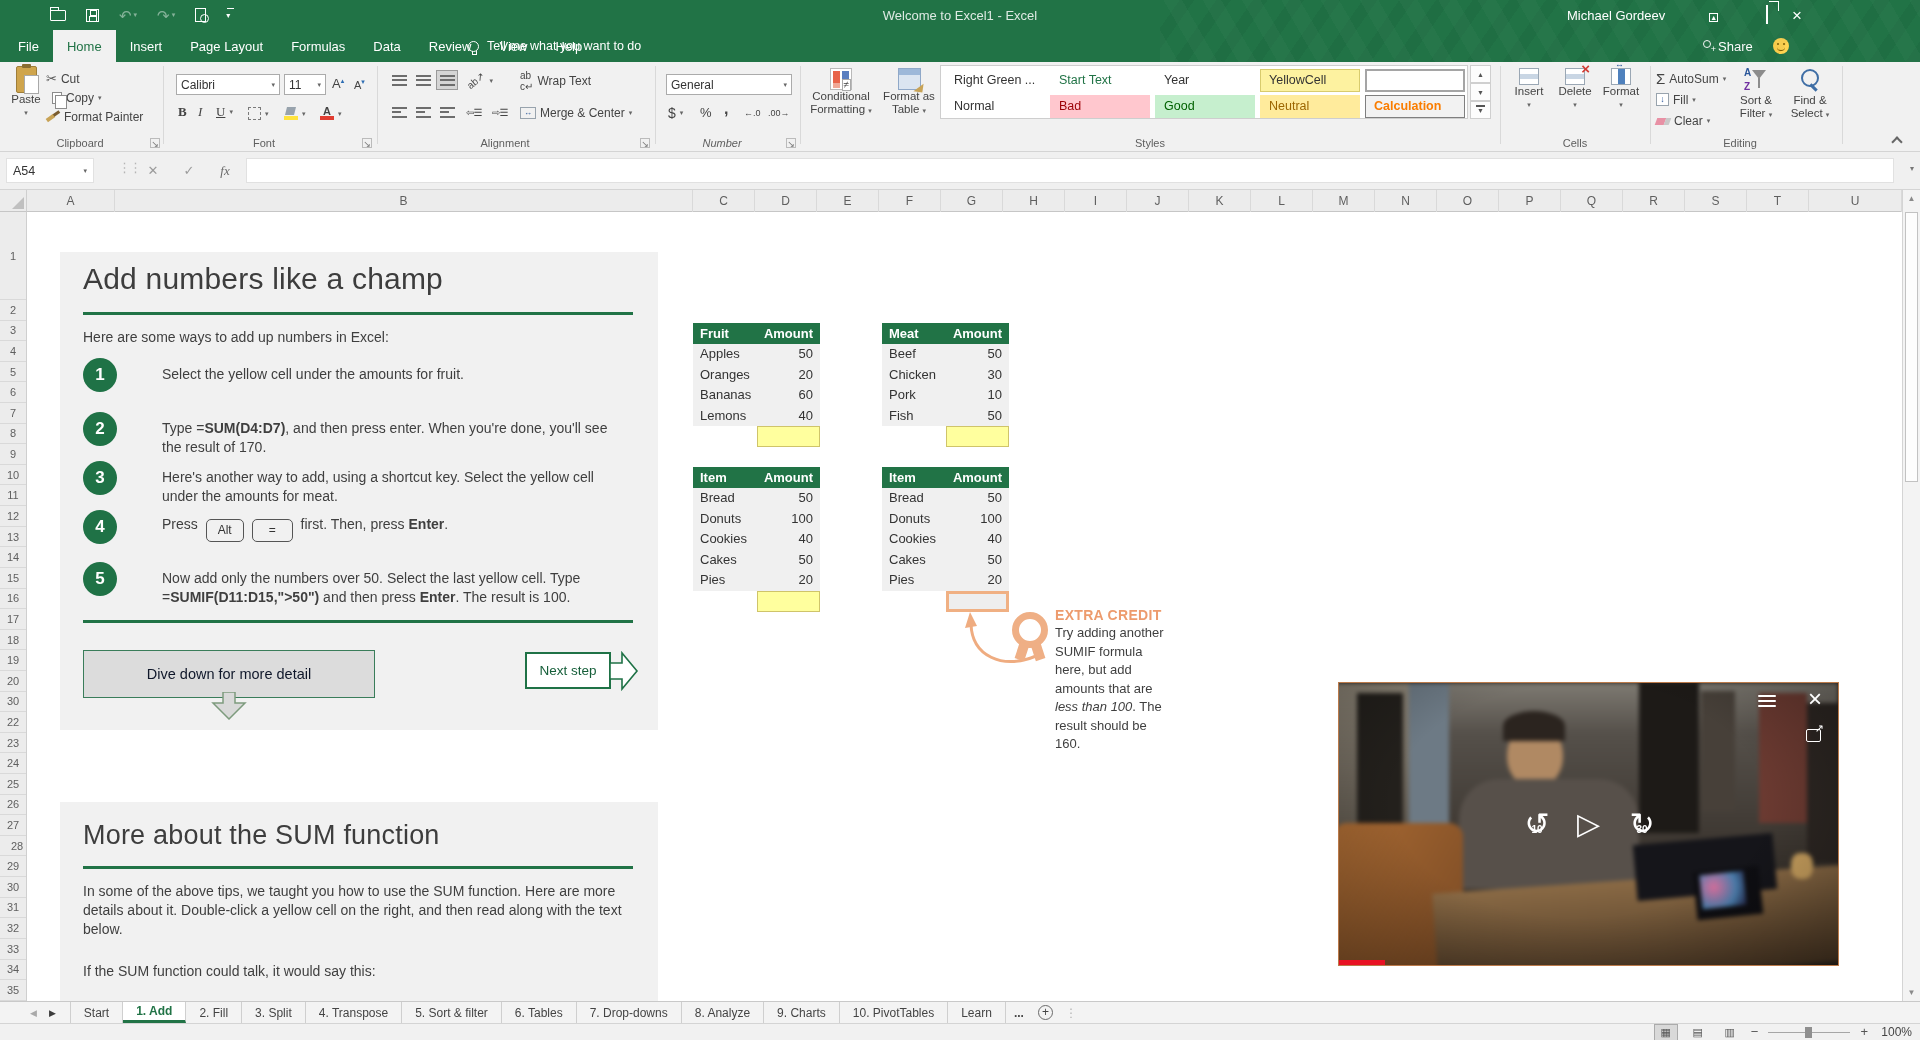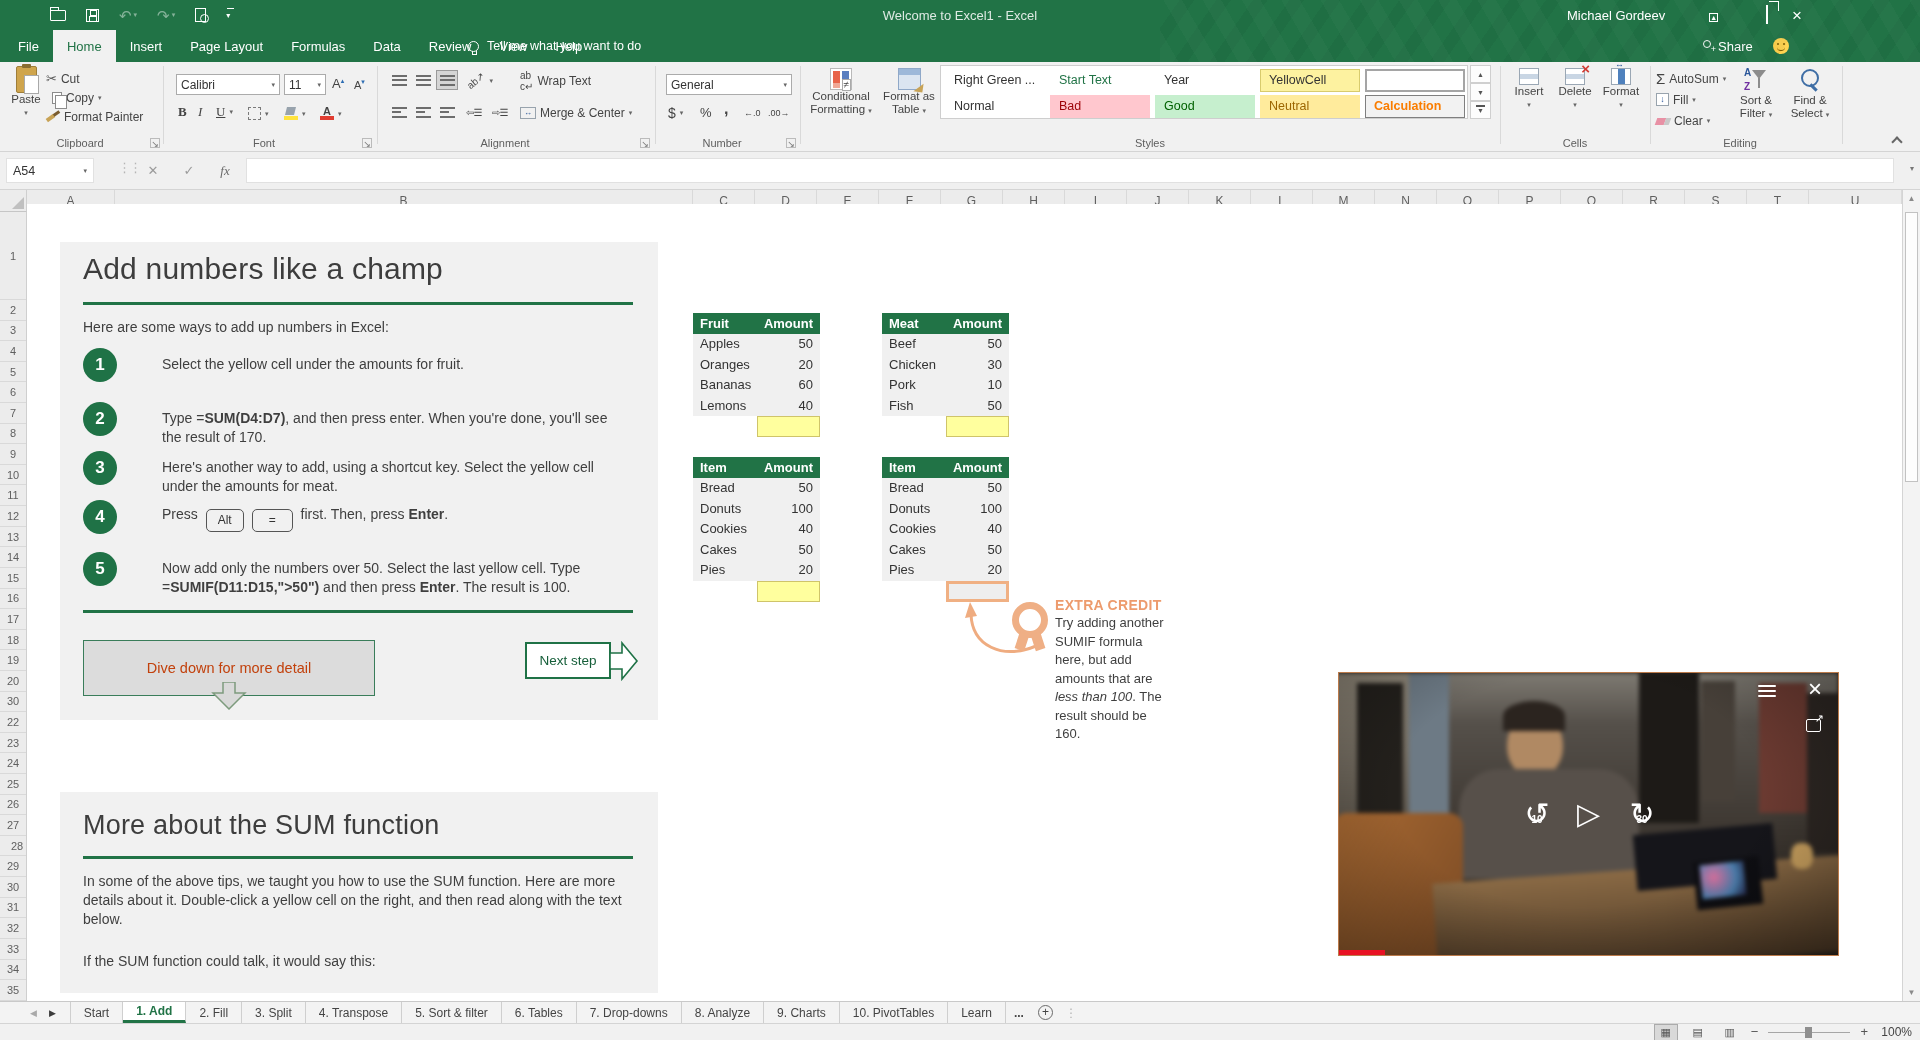--- a/index.html
+++ b/index.html
@@ -139,39 +139,39 @@
   .fb-expand{position:absolute;right:6px;top:12px;font-size:8px;color:#777;}
 
   
   .gridarea{position:absolute;left:0;top:190px;width:1920px;height:811px;background:#fff;}
   .selall{position:absolute;left:0;top:0;width:27px;height:22px;background:#ececec;border-right:1px solid #cfcfcf;border-bottom:1px solid #c6c6c6;}
   .selall::after{content:"";position:absolute;right:2px;bottom:2px;width:0;height:0;border-left:12px solid transparent;border-bottom:12px solid #c0c0c0;}
   .colhdrs{position:absolute;left:27px;top:0;height:22px;width:1875px;display:flex;background:#ececec;border-bottom:1px solid #c6c6c6;}
   .colhdr{height:22px;display:flex;align-items:center;justify-content:center;font-size:12px;color:#5f5f5f;border-right:1px solid #d9d9d9;}
   .rowhdrs{position:absolute;left:0;top:22px;width:27px;height:789px;background:#ececec;border-right:1px solid #cfcfcf;overflow:hidden;}
   .rowhdr{display:flex;align-items:center;justify-content:center;font-size:11px;color:#5f5f5f;border-bottom:1px solid #d9d9d9;}
-  .sheet{position:absolute;left:27px;top:14px;width:1875px;height:789px;background:#fff;overflow:hidden;}
+  .sheet{position:absolute;left:27px;top:24px;width:1875px;height:789px;background:#fff;overflow:hidden;}
   .vscroll{position:absolute;right:0;top:0;width:18px;height:811px;background:#f3f3f3;border-left:1px solid #d4d4d4;}
   .vs-arrow{position:absolute;left:0;width:17px;text-align:center;font-size:8px;color:#8a8a8a;}
   .vs-thumb{position:absolute;left:2px;top:22px;width:13px;height:270px;background:#fdfdfd;border:1px solid #c2c2c2;}
 
   
   .card{position:absolute;background:#f1f1f1;}
   .card1{left:33px;top:38px;width:598px;height:478px;}
   .card2{left:33px;top:588px;width:598px;height:201px;}
   .card-title{position:absolute;left:23px;font-size:30px;color:#3d3d3d;font-weight:400;letter-spacing:.2px;}
   .card-rule{position:absolute;left:23px;width:550px;height:3px;background:#217346;}
   .card-text{position:absolute;left:23px;font-size:14px;color:#3f3f3f;line-height:19px;}
   .stepnum{position:absolute;left:23px;width:34px;height:34px;border-radius:50%;background:#1f7246;color:#fff;
            display:flex;align-items:center;justify-content:center;font-size:17px;font-weight:bold;}
   .steptext{position:absolute;left:102px;width:468px;font-size:14px;color:#3f3f3f;line-height:19px;}
   .key{display:inline-block;border:1.3px solid #555;border-radius:5px;padding:0 11px;height:23px;line-height:21px;
        font-size:12px;color:#333;margin:0 4px;vertical-align:-5px;background:transparent;}
-  .btn-dive{position:absolute;left:23px;top:398px;width:292px;height:56px;background:#dcdcdc;border:1px solid #3a7d5a;
-            color:#c2410c;font-size:14.5px;display:flex;align-items:center;justify-content:center;}
+  .btn-dive{position:absolute;left:23px;top:398px;width:292px;height:48px;background:#dcdcdc;border:1px solid #3a7d5a;
+            color:#0f172a;font-size:14.5px;display:flex;align-items:center;justify-content:center;}
   .btn-next{position:absolute;left:465px;top:400px;width:86px;height:37px;background:#fff;border:2px solid #1f7246;
             color:#155e39;font-size:13.5px;display:flex;align-items:center;justify-content:center;}
   .arrow-svg{position:absolute;}
 
   
   .xtable{position:absolute;font-size:13px;color:#333;}
   .xt-fruit{left:666px;top:109px;}  .xt-meat{left:855px;top:109px;}
   .xt-items1{left:666px;top:253px;} .xt-items2{left:855px;top:253px;}
   .t-head{display:flex;background:#217346;color:#fff;font-weight:bold;height:21px;line-height:21px;}
   .t-row{display:flex;background:#f0f0f0;height:20.6px;line-height:20.6px;}
@@ -411,21 +411,21 @@
       </div>
     <div class="rsb" style="left:724px;top:37px;">
         <span style="font-size:16px;font-weight:bold;">,</span>
       </div>
     <div class="rsb" style="left:744px;top:41px;">
         <span style="font-size:9px;">←.0</span>
       </div>
     <div class="rsb" style="left:768px;top:41px;">
         <span style="font-size:9px;">.00→</span>
       </div>
-    <div class="glabel" style="left:672px;width:100px;">Number</div>
+    <div class="glabel" style="left:672px;width:100px;font-style:italic;">Number</div>
     <span class="launcher" style="left:786px;">↘</span>
     <div class="gdiv" style="left:800px;"></div>
 
     <div class="rlb" style="left:806px;top:6px;width:70px;">
       <span class="i-cf">
           <i></i>
         </span>
       <span>Conditional</span>
       <span><span>Formatting</span> <span class="dd">▾</span></span>
     </div>

